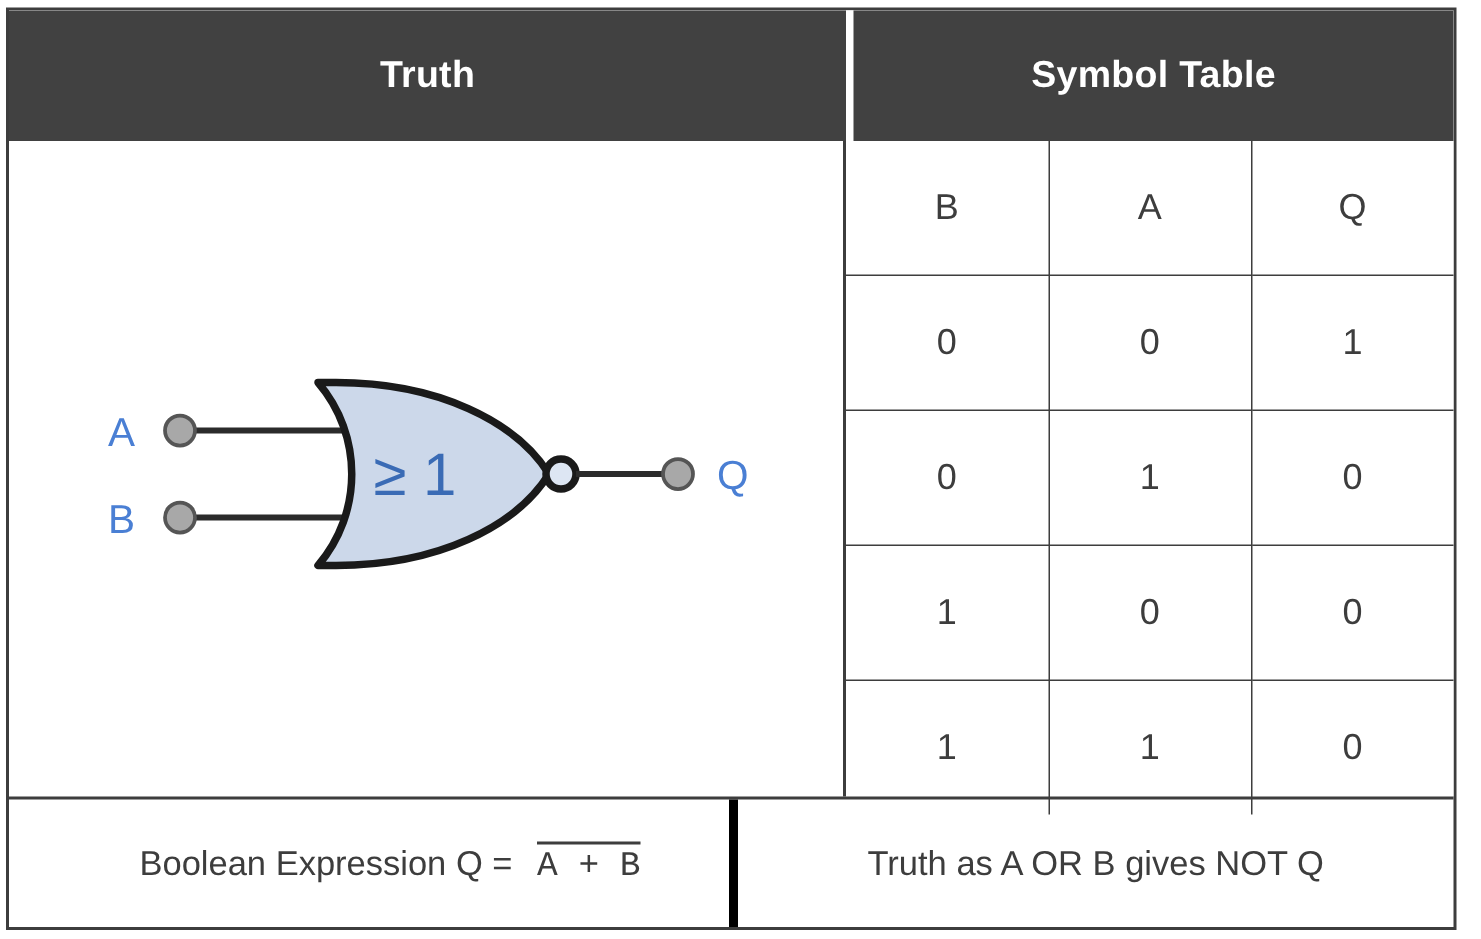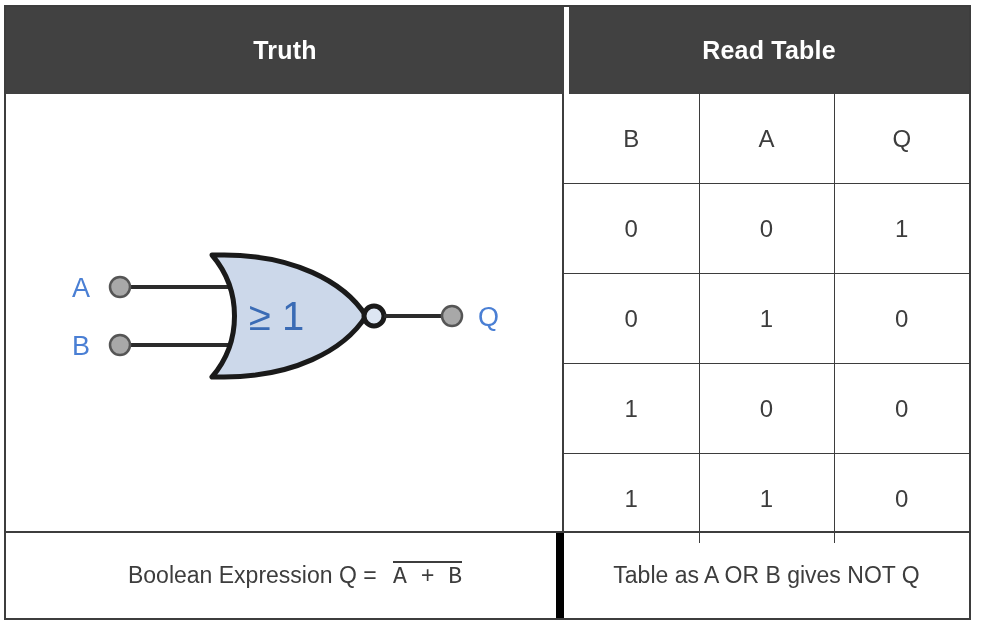--- a/index.html
+++ b/index.html
@@ -130,22 +130,22 @@
   }
   .footer-cell {
     display: flex;
     align-items: center;
     justify-content: center;
     font-size: 23px;
     color: #3d3d3d;
     box-sizing: border-box;
   }
   .footer-cell.left {
-    width: 558px;
-    border-right: 8px solid #000000;
+    width: 486px;
+    border-right: 6px solid #000000;
     padding-left: 28px;
   }
   .footer-cell.right {
     flex: 1;
   }
   .expr {
     display: inline-flex;
     align-items: baseline;
     white-space: pre;
   }
@@ -180,21 +180,21 @@
 </head>
 <body>
 
 <div id="page">
 
   <div class="table-frame">
 
     <div class="header-band">
       <div class="header-cell symbol">Truth</div>
       <div class="header-gap"></div>
-      <div class="header-cell truth">Read Table</div>
+      <div class="header-cell truth">Symbol Table</div>
     </div>
 
     <div class="body-area">
 
       <div class="symbol-pane">
         <svg class="gate-svg" width="558" height="437" viewBox="0 0 558 437">
 
           <line x1="115" y1="193" x2="222" y2="193" stroke="#2b2b2b" stroke-width="4"></line>
 
           <line x1="115" y1="251" x2="222" y2="251" stroke="#2b2b2b" stroke-width="4"></line>
@@ -262,18 +262,18 @@
       </div>
     </div>
 
     <div class="footer-row">
       <div class="footer-cell left">
         <span class="expr">
           <span>Boolean Expression Q = </span><span class="overbar">A + B</span>
         </span>
       </div>
       <div class="footer-cell right">
-        <span><span>Table as A </span><span class="bold">OR</span><span> B gives </span><span class="bold">NOT</span><span> Q</span></span>
+        <span><span>Truth as A </span><span class="bold">OR</span><span> B gives </span><span class="bold">NOT</span><span> Q</span></span>
       </div>
     </div>
 
   </div>
 </div>
 
 </body></html>

